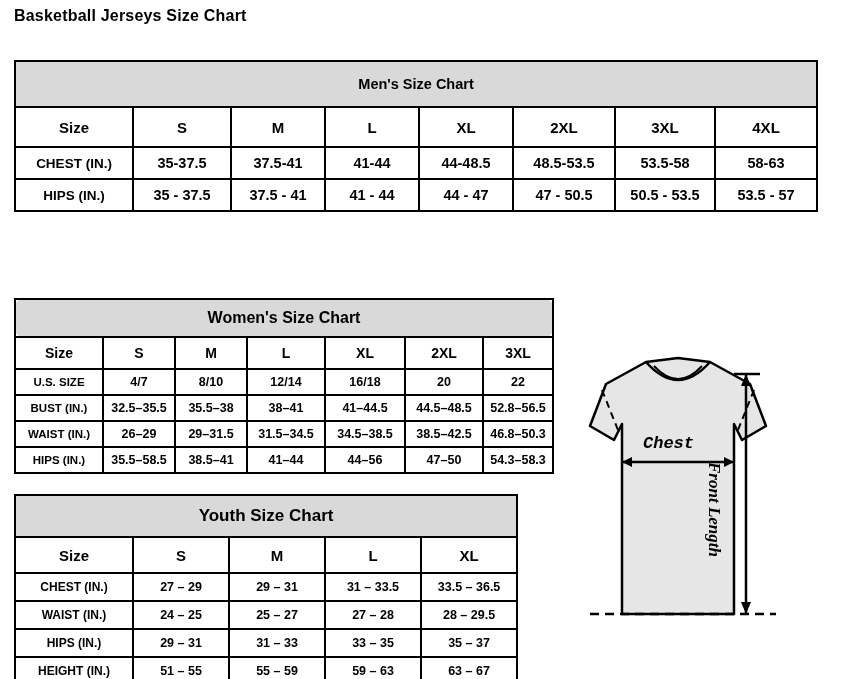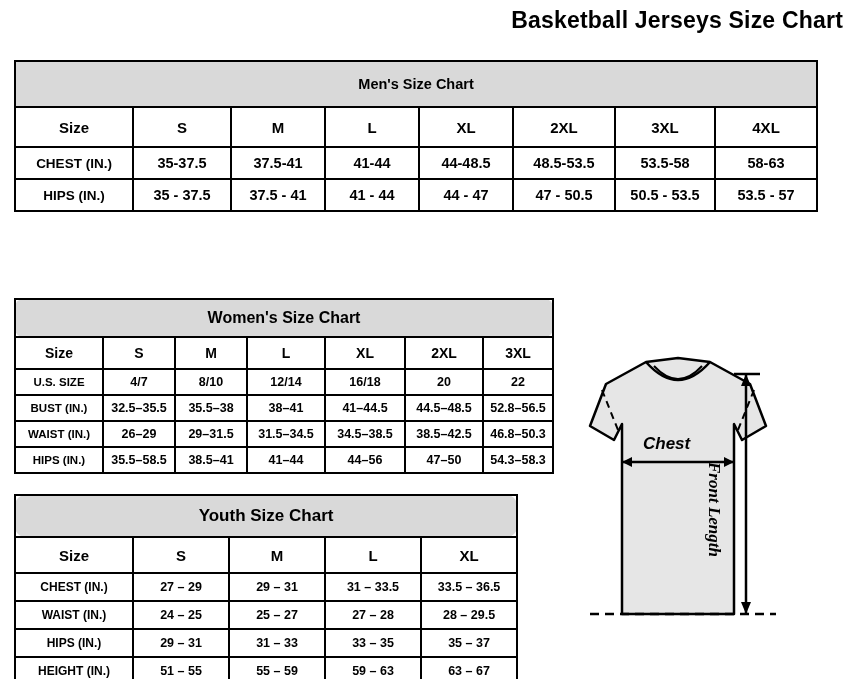--- a/index.html
+++ b/index.html
@@ -9,24 +9,24 @@
   }
   body {
     width: 843px;
     height: 679px;
     font-family: "Liberation Sans", sans-serif;
     color: #000000;
     position: relative;
     overflow: hidden;
   }
   .page-title {
-    text-align: right;
-    font-size: 23px;
-    font-weight: bold;
-    margin: 7px 0 0 4px;
+    text-align: left;
+    font-size: 16px;
+    font-weight: bold;
+    margin: 7px 0 0 14px;
     letter-spacing: 0.2px;
   }
   .chart-block {
     position: absolute;
   }
   table.size-table {
     border-collapse: collapse;
     table-layout: fixed;
   }
   table.size-table td, table.size-table th {
@@ -54,39 +54,39 @@
   #women-chart td { height: 22px; font-size: 12.5px; }
   #women-chart .hdr-row td { font-size: 14px; padding: 4px 0; }
   #women-chart .lbl { font-size: 11.5px; }
   #women-chart .section-head { font-size: 16px; padding: 7px 0; border-radius: 8px; }
   
   #youth-chart { left: 14px; top: 494px; }
   #youth-chart table { width: 502px; }
   #youth-chart td { height: 24px; font-size: 12.5px; }
   #youth-chart .hdr-row td { font-size: 15px; padding: 5px 0; }
   #youth-chart .lbl { font-size: 12px; }
-  #youth-chart .section-head { font-size: 17px; padding: 8px 14px; border-radius: 10px; }
+  #youth-chart .section-head { font-size: 17px; padding: 8px 14px; }
 
   
   #shirt-diagram {
     position: absolute;
     left: 528px;
     top: 352px;
     width: 305px;
     height: 310px;
   }
   #shirt-diagram svg { display: block; }
   .chest-label {
     position: absolute;
     left: 115px;
     top: 82px;
     font-size: 17px;
     font-weight: bold;
     font-style: italic;
-    font-family: Liberation Sans, sans-serif;
+    font-family: Liberation Mono, monospace;
   }
   .front-length-label {
     position: absolute;
     left: 196px;
     top: 110px;
     font-size: 17px;
     font-weight: bold;
     font-style: italic;
     font-family: "Liberation Serif", serif;
     transform: rotate(90deg);

